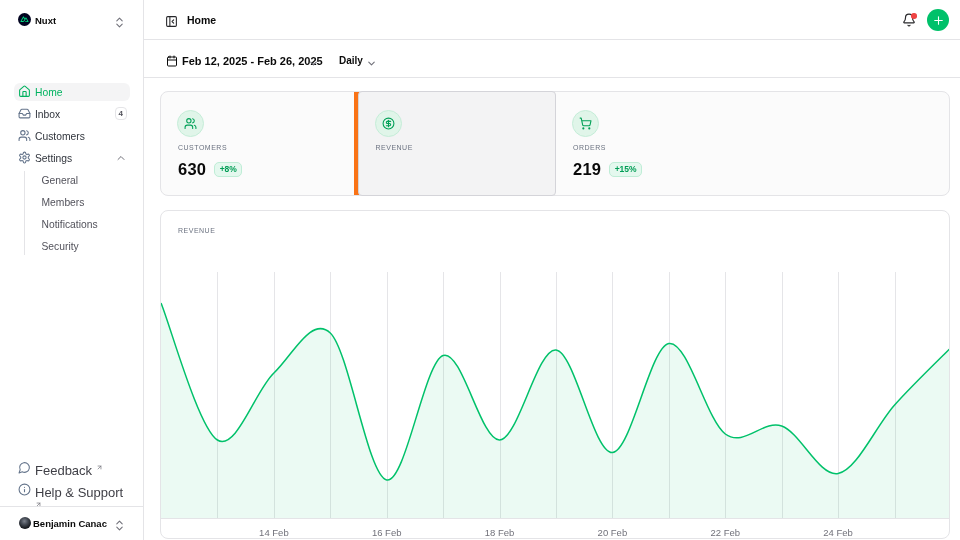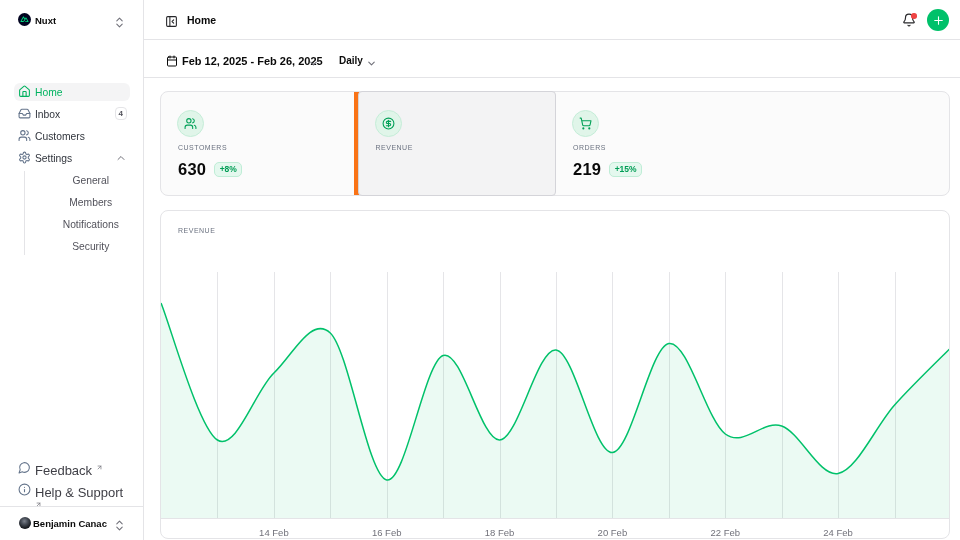--- a/index.html
+++ b/index.html
@@ -29,21 +29,21 @@
 .nav { position:absolute; left:14px; top:83px; width:116px; }
 .nav-item { position:relative; height:17.5px; margin-bottom:4.5px; border-radius:6px;
   font-size:10.3px; font-weight:500; color:#30343c; }
 .nav-item .nicon { position:absolute; left:3.5px; top:2.2px; }
 .nav-item .nlabel { position:absolute; left:21px; top:3.5px; }
 .nav-item.active { background:#f4f4f5; color:#00b360; }
 .nav-badge { position:absolute; right:3.5px; top:2px; width:11.5px; height:12.5px;
   border:1px solid #e4e4e7; border-radius:4px; font-size:8px; font-weight:600; color:#52525b;
   display:flex; align-items:center; justify-content:center; background:#fff; }
 .nav-chev { position:absolute; right:3.5px; top:3px; }
-.subnav { position:relative; margin-left:9.5px; border-left:1px solid #e4e4e7; padding-left:27px;text-align:center; }
+.subnav { position:relative; margin-left:9.5px; border-left:1px solid #e4e4e7; padding-left:17px; }
 .sub-item { height:17.5px; margin-bottom:4.5px; font-size:10.3px; font-weight:500;
   color:#52525b; padding-top:3.5px; }
 
 .sb-foot { position:absolute; left:14px; bottom:37px; width:116px; }
 .foot-item { position:relative; height:17.5px; margin-bottom:4.5px; font-size:13px;
   font-weight:400; color:#3f3f46; }
 .foot-item .nicon { position:absolute; left:3.5px; top:2.2px; }
 .foot-item .nlabel { position:absolute; left:21px; top:3.5px; }
 .sb-user { position:absolute; left:0; bottom:0; width:143px; height:34.5px;
   border-top:1px solid #e4e4e7; }

